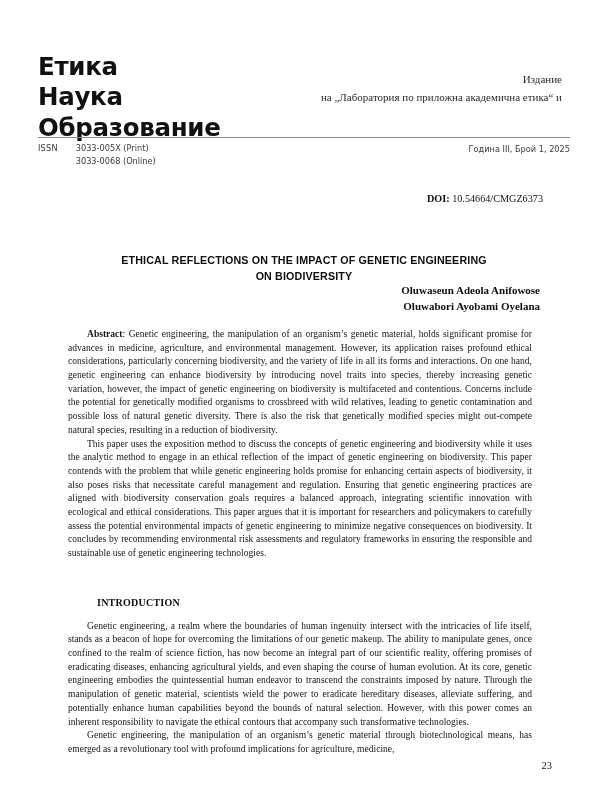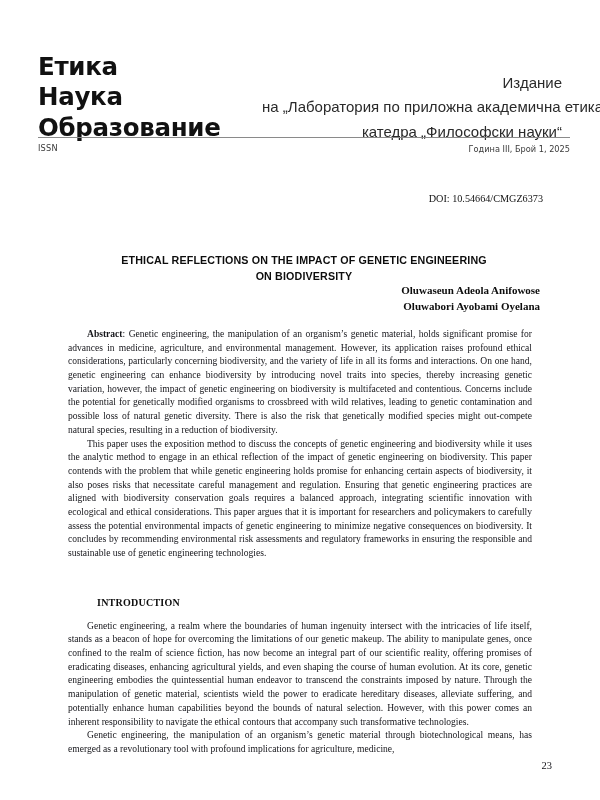--- a/index.html
+++ b/index.html
@@ -42,22 +42,22 @@
     letter-spacing: -0.3px;
     color: #111111;
     white-space: nowrap;
   }
   .journal-title .line {
     display: block;
   }
 
   .publisher-block {
     text-align: right;
-    font-family: Liberation Sans, sans-serif;
-    font-size: 15px;
+    font-family: Liberation Serif, serif;
+    font-size: 11px;
     line-height: 1.62;
     color: #2a2a2a;
     padding-top: 19px;
     max-width: 300px;
   }
   .publisher-block .line { display: block; white-space: nowrap; }
 
   
   .masthead-rule {
     position: absolute;
@@ -94,21 +94,21 @@
   
   .doi {
     position: absolute;
     right: 57px;
     top: 193px;
     font-family: "Liberation Serif", serif;
     font-size: 10.2px;
     color: #111;
     white-space: nowrap;
   }
-  .doi b { font-weight: normal; }
+  .doi b { font-weight: bold; }
 
   
   .article-title {
     position: absolute;
     left: 68px;
     right: 60px;
     top: 252px;
     text-align: center;
     font-family: Liberation Sans, sans-serif;
     font-weight: bold;
@@ -198,30 +198,33 @@
 
     <div class="journal-title">
       <span class="line">Етика</span>
       <span class="line">Наука</span>
       <span class="line">Образование</span>
     </div>
 
     <div class="publisher-block">
       <span class="line">Издание</span>
       <span class="line">на „Лаборатория по приложна академична етика“ и</span>
-      <span class="line">катедра „Философски науки“</span>
     </div>
 
   </div>
 
   <div class="masthead-rule"></div>
 
   <div class="issn-row">
     <div class="issn-left">
       <span class="issn-label">ISSN</span>
+      <span class="issn-values">
+        <span class="line">3033-005X (Print)</span>
+        <span class="line">3033-0068 (Online)</span>
+      </span>
     </div>
     <div class="issue-line">Година III, Брой 1, 2025</div>
   </div>
 
   <div class="doi">
     <b>DOI:</b>
     <span>10.54664/CMGZ6373</span>
   </div>
 
   <div class="article-title">

